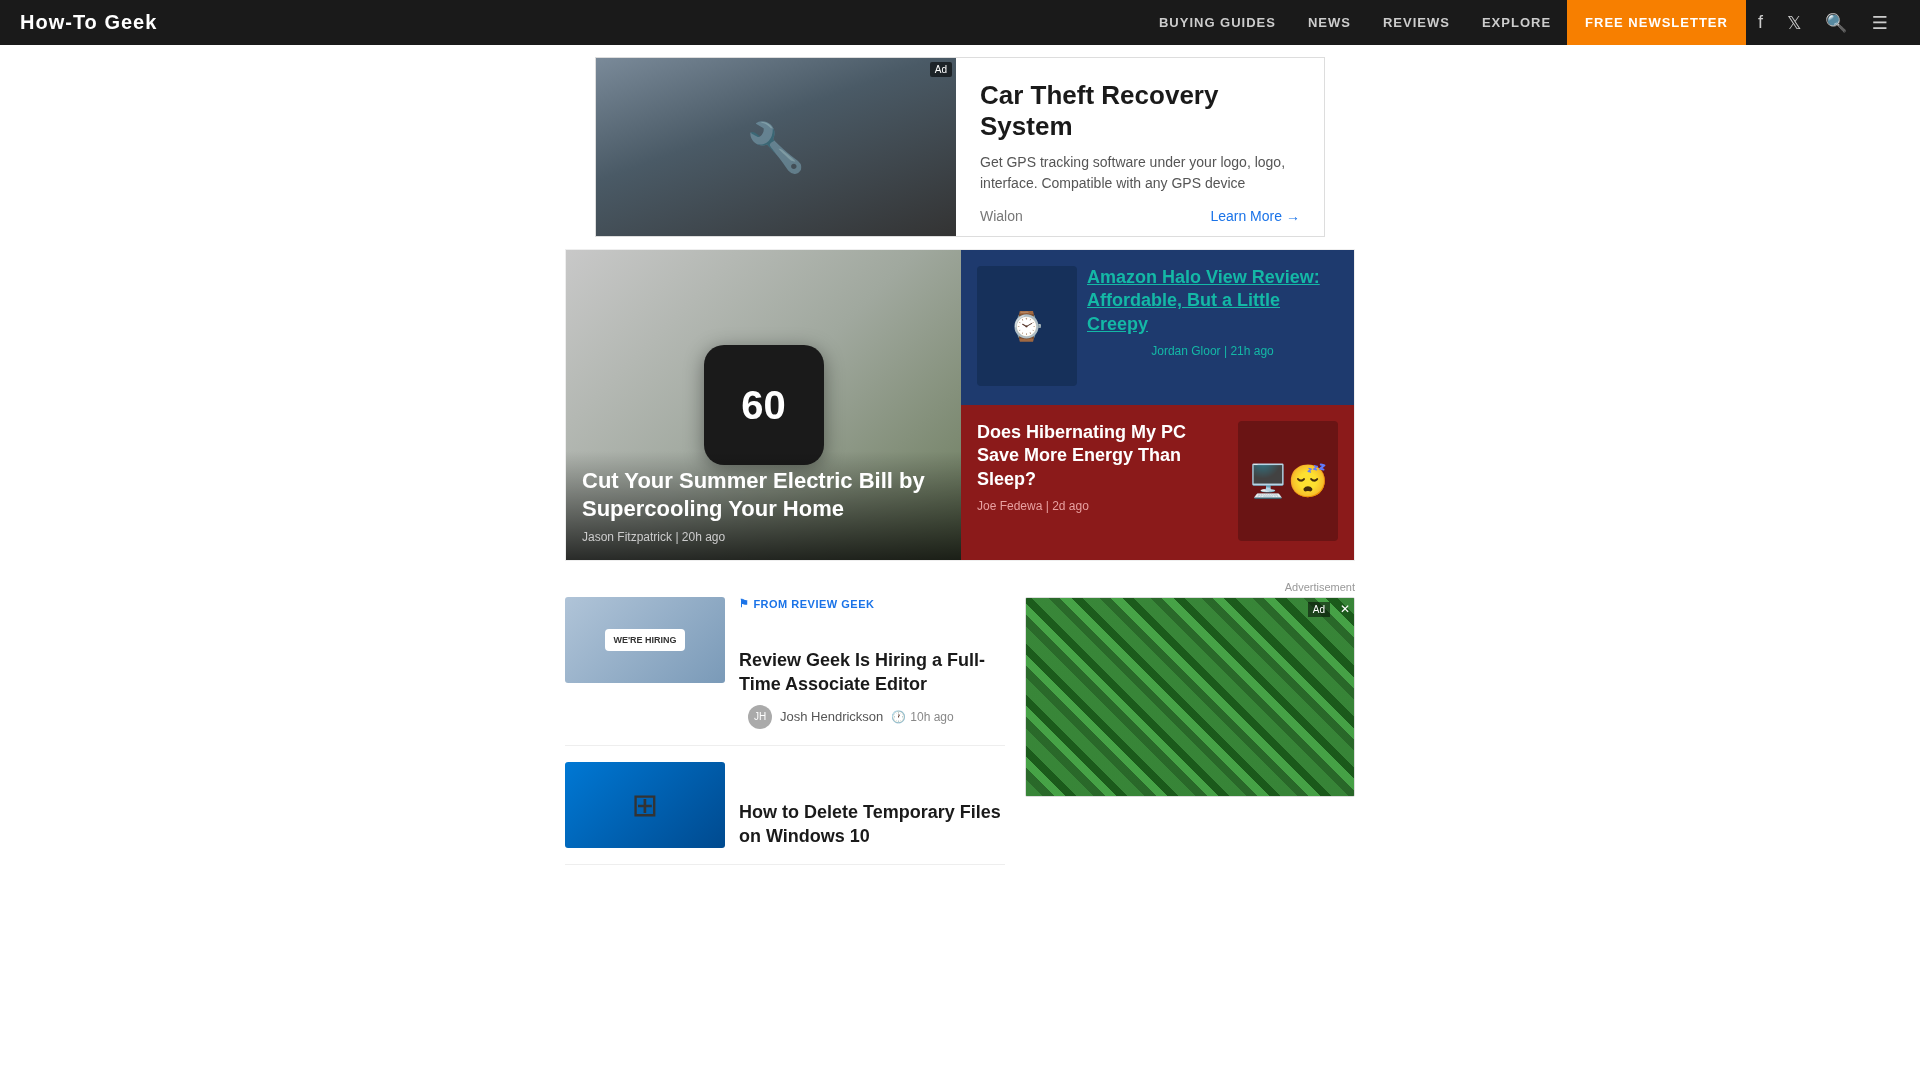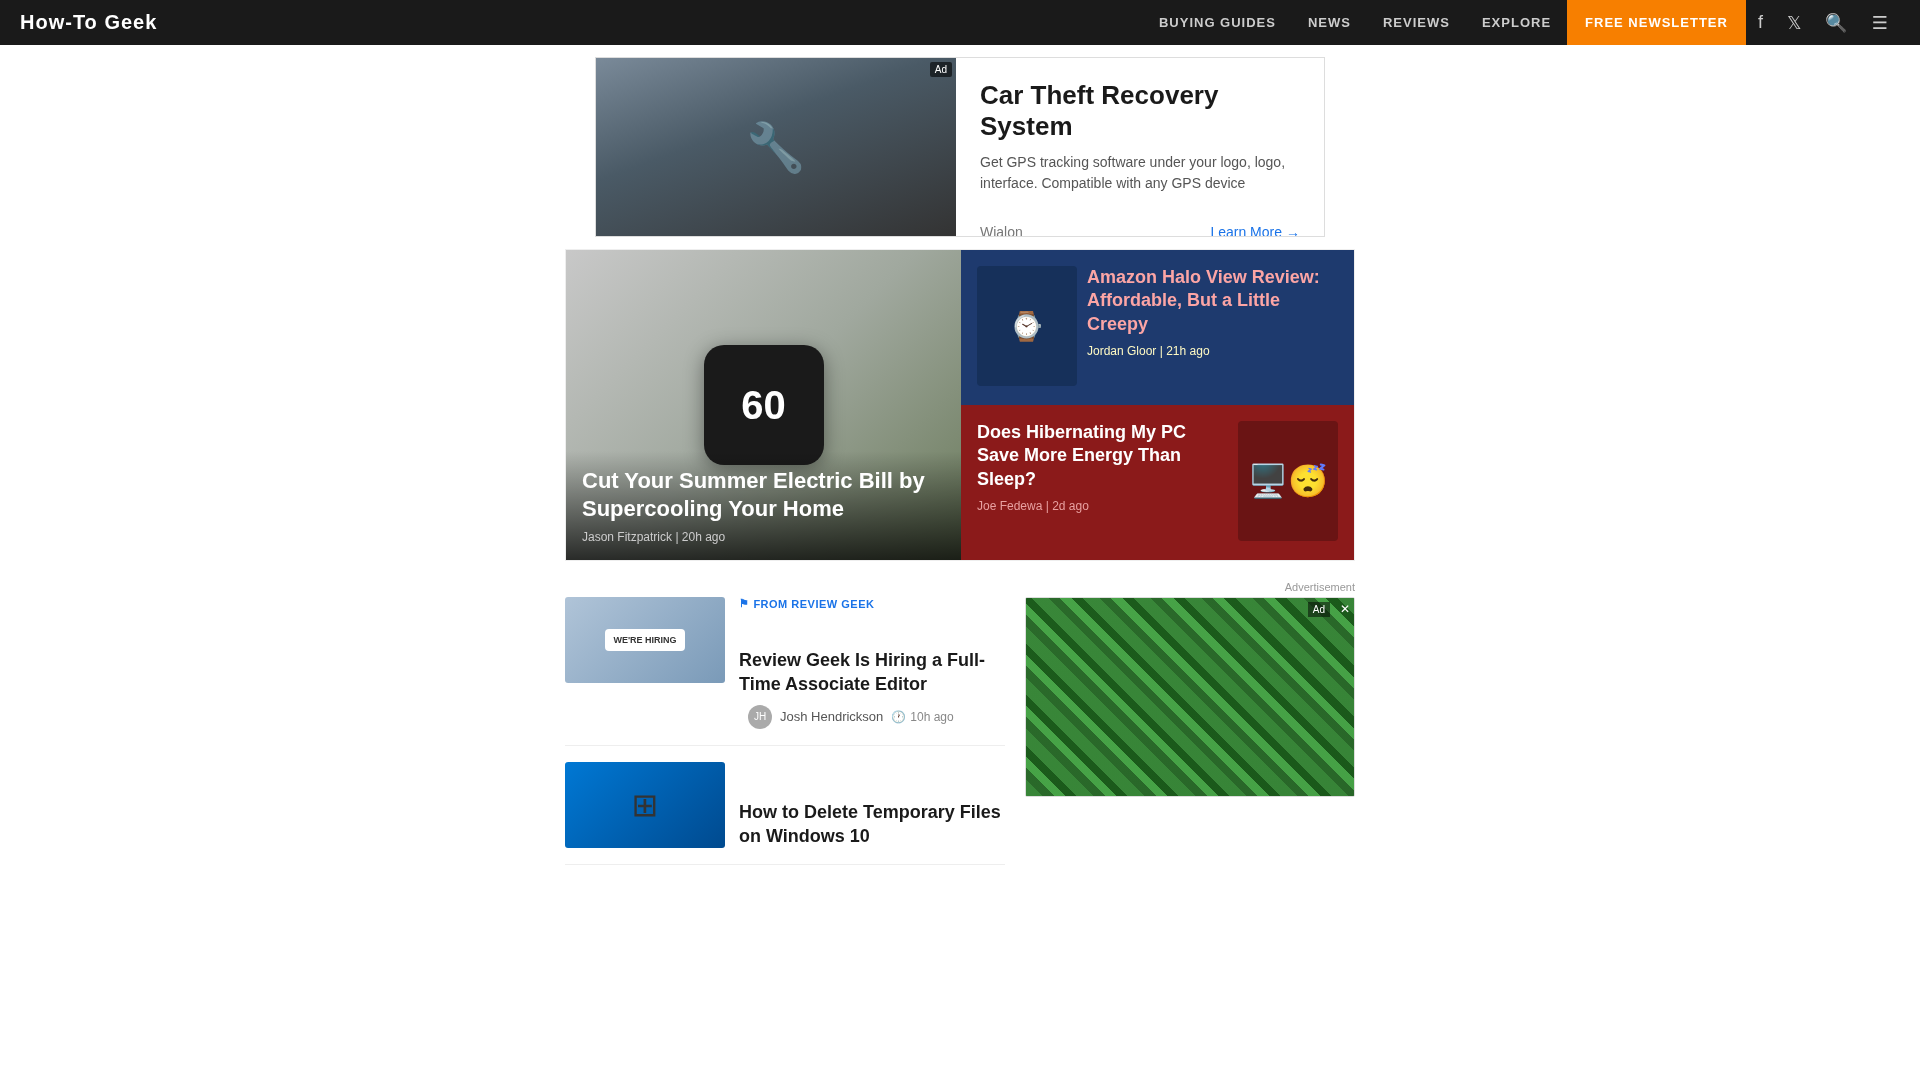--- a/index.html
+++ b/index.html
@@ -102,21 +102,20 @@
       font-size: 48px;
       opacity: 0.5;
     }
     .ad-content {
       flex: 1;
       padding: 22px 24px;
       background: #fff;
       display: flex;
       flex-direction: column;
       justify-content: space-between;
-      gap: 16px;
     }
     .ad-title {
       font-size: 26px;
       font-weight: 700;
       color: #1a1a1a;
       line-height: 1.2;
     }
     .ad-desc {
       font-size: 14px;
       color: #555;
@@ -230,29 +229,31 @@
       border-radius: 4px;
       display: flex;
       align-items: center;
       justify-content: center;
       font-size: 28px;
     }
     .hero-top-right-content {
       flex: 1;
     }
     .hero-top-right-title {
-      color: #fca5a5;
+      color: #14b8a6;
       font-size: 18px;
       font-weight: 700;
       line-height: 1.3;
+      text-decoration: underline;
     }
     .hero-top-right-meta {
-      color: #fef9c3;
+      color: #14b8a6;
       font-size: 12px;
       margin-top: 8px;
+      text-align: center;
     }
     .hero-bottom-right {
       background: #8b1a1a;
       padding: 16px;
       display: flex;
       gap: 10px;
       align-items: flex-start;
     }
     .hero-bottom-right-content {
       flex: 1;

